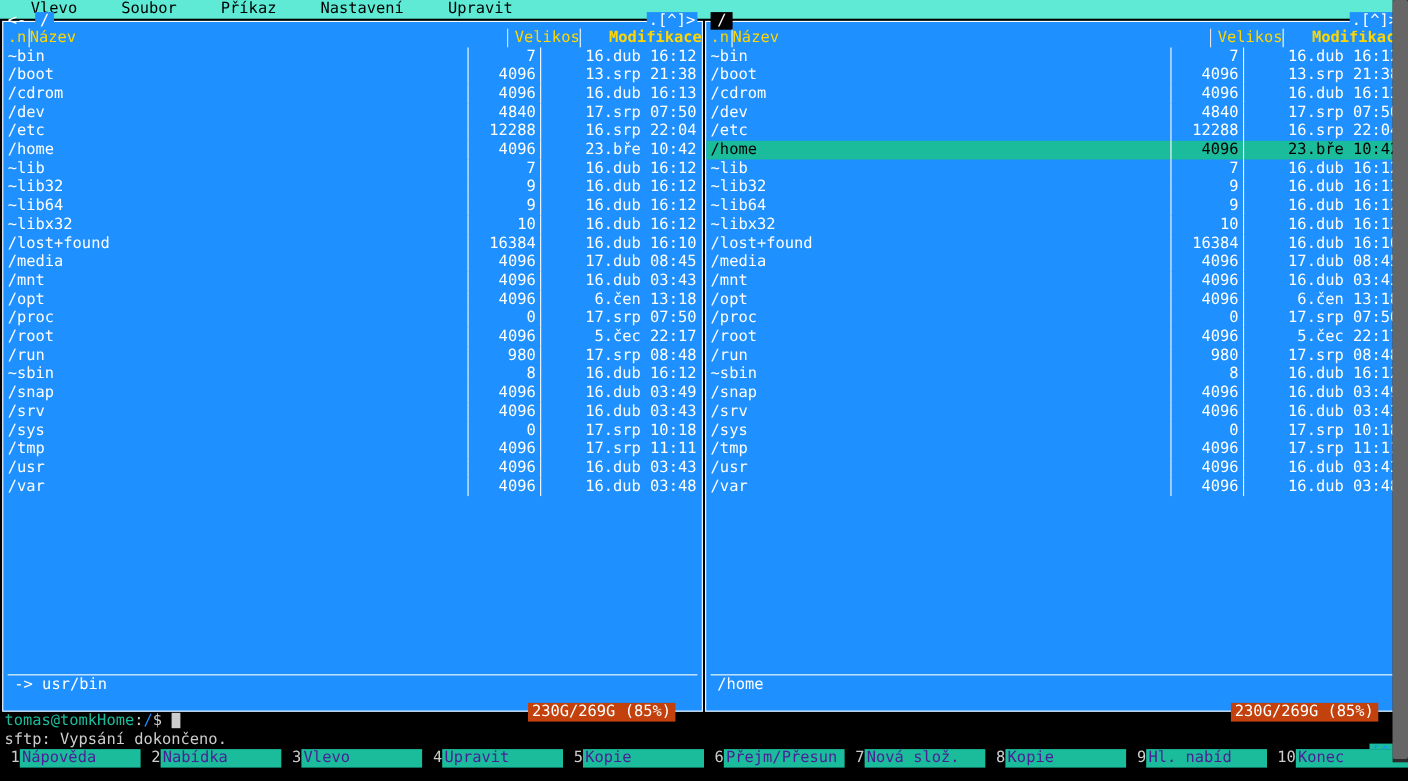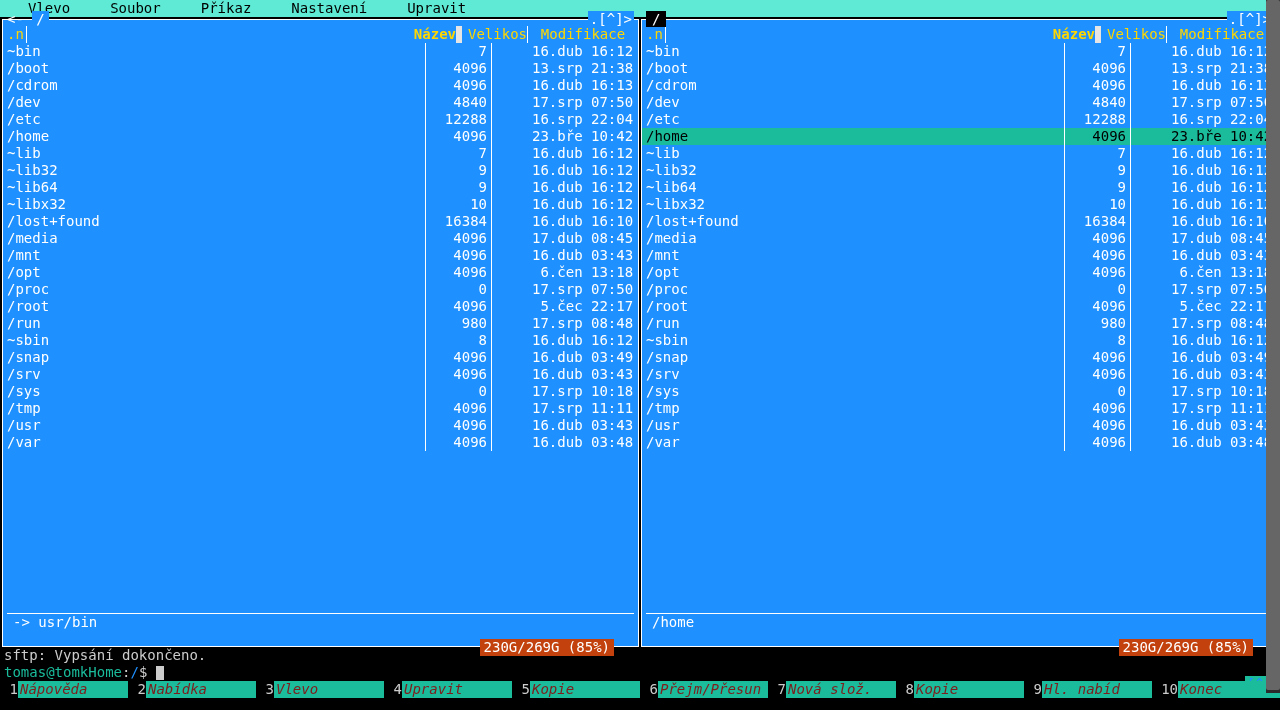--- a/index.html
+++ b/index.html
@@ -60,23 +60,23 @@
     padding: 0 6px;
   }
   .panel-title-right { color:#fff; background:#1e90ff; padding:0 2px;}
   .panel-header {
     display: flex;
     color: #ffd700;
     height: 17px;
     margin-top: 6px;
   }
   .col-n { width: 24px; text-align:left; padding-left:4px; border-right:1px solid #fff;}
-  .col-name { flex: 1; text-align: right; border-right:6px solid #e5e5e5;font-weight:bold;}
+  .col-name { flex: 1; text-align: left; border-right:1px solid #e5e5e5;}
   .col-size { width: 66px; text-align: right; border-right:1px solid #fff;}
-  .col-mtime { width: 110px; text-align: center; }
+  .col-mtime { width: 110px; text-align: right; font-weight: bold; }
   .panel-body {
     height: 558px;
     overflow: hidden;
   }
   .file-row {
     display: flex;
     height: 17px;
     cursor: pointer;
   }
   .file-row .c-name { flex:1; padding-left:4px; border-right:1px solid #fff; white-space:pre;}
@@ -130,21 +130,21 @@
     background: #000;
     position: relative;
   }
   .fkey {
     flex: 1;
     display: flex;
     overflow: hidden;
   }
   .fkey .num { color:#ccc; background:#000; padding-left:4px; width:18px; text-align:right;}
   .fkey .num.wide{width:26px;}
-  .fkey .lbl { background:#1abc9c; color:#7f1d1d; flex:1; padding-left:2px;font-style:italic;}
+  .fkey .lbl { background:#1abc9c; color:#4c1d95; flex:1; padding-left:2px;}
   .scrollbar-track {
     position:absolute; right:0; top:0; width:14px; height:693px;
     background:#2a2a2a;
   }
   .scrollbar-thumb {
     position:absolute; right:0; top:0; width:14px; height:690px;
     background:#666; border-radius:2px;
   }
 </style>
 </head>
@@ -432,22 +432,22 @@
         </div>
       </div>
     <div class="panel-footer">
       <div class="panel-footer-line1">/home</div>
       <div class="panel-footer-disk">230G/269G (85%)</div>
     </div>
   </div>
 </div>
 
 <div class="console">
+  <div class="console-line"><span class="prompt-user">tomas@tomkHome</span><span>:</span><span class="prompt-path">/</span><span>$ </span><span class="cursor-block"></span></div>
   <div class="console-line">sftp: Vypsání dokončeno.</div>
-  <div class="console-line"><span class="prompt-user">tomas@tomkHome</span><span>:</span><span class="prompt-path">/</span><span>$ </span><span class="cursor-block"></span></div>
   <span class="corner-bracket">[^]</span>
 </div>
 
 <div class="fbar" id="fbar">
     <div class="fkey">
       <span class="num">1</span>
       <span class="lbl">Nápověda</span>
     </div>
     <div class="fkey">
       <span class="num">2</span>

